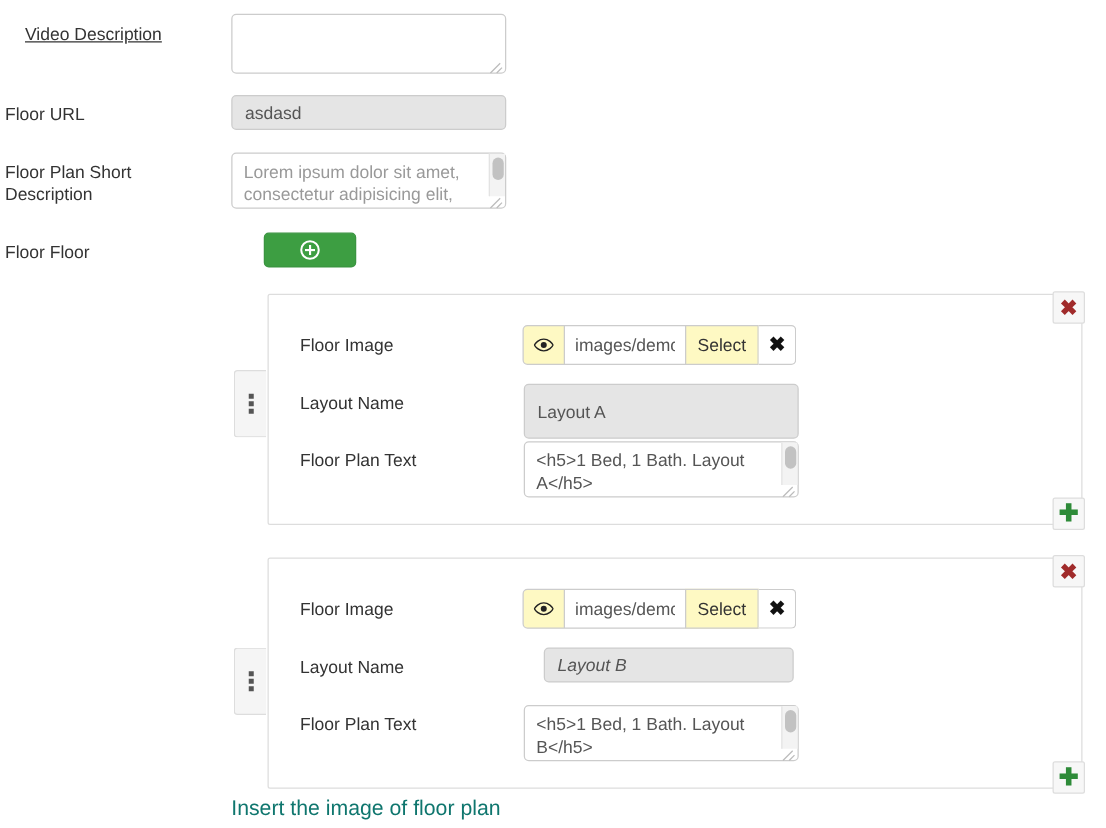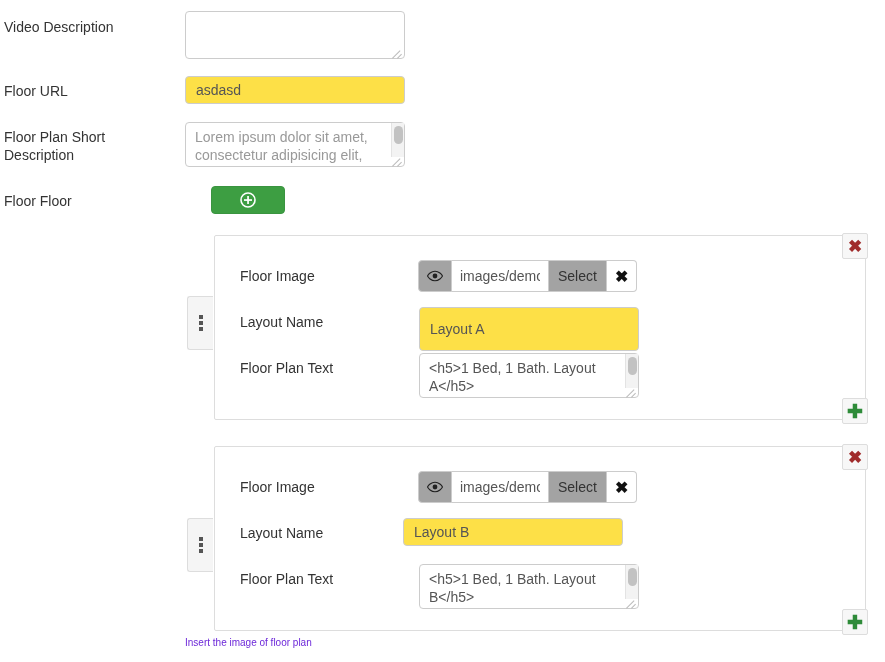--- a/index.html
+++ b/index.html
@@ -16,21 +16,21 @@
   .field-label {
     position: absolute;
     font-size: 14px;
     color: #333333;
     line-height: 18px;
     white-space: pre-line;
   }
 
   .txt-input {
     position: absolute;
-    background: #fde047;
+    background: #e5e5e5;
     border: 1px solid #cccccc;
     border-radius: 4px;
     font-family: "Liberation Sans", sans-serif;
     font-size: 14px;
     color: #555555;
     padding: 6px 10px;
     outline: none;
   }
 
   .txtarea {
@@ -137,21 +137,21 @@
   .corner-btn.add { color: #2e8b39; font-size: 19px; }
 
   
   .input-group {
     position: absolute;
     display: flex;
     align-items: stretch;
     height: 32px;
   }
   .ig-btn {
-    background: #a3a3a3;
+    background: #fef9c3;
     border: 1px solid #cccccc;
     display: flex;
     align-items: center;
     justify-content: center;
     font-size: 14px;
     color: #333333;
     cursor: pointer;
     padding: 0 9px;
   }
   .ig-btn.eye { border-radius: 4px 0 0 4px; padding: 0 8px; }
@@ -175,30 +175,30 @@
     border-left: none;
     border-radius: 0 4px 4px 0;
     color: #111111;
     font-size: 16px;
     font-weight: bold;
     padding: 0 8px;
   }
 
   .help-text {
     position: absolute;
-    font-size: 10px;
-    color: #6d28d9;
+    font-size: 17px;
+    color: #0f766e;
   }
 </style>
 </head>
 <body>
 
 <div class="page">
 
-  <div class="field-label" style="left:4px; top:18px;">Video Description</div>
+  <div class="field-label" style="left:20px; top:18px;text-decoration:underline;">Video Description</div>
   <textarea class="txtarea" style="left: 185px; top: 11px; width: 220px; height: 48px;"></textarea>
   <div class="grip" style="left:391px; top:46px;"></div>
 
   <div class="field-label" style="left:4px; top:82px;">Floor URL</div>
   <input class="txt-input" type="text" style="left: 185px; top: 76px; width: 220px; height: 28px;" value="asdasd">
 
   <div class="field-label" style="left:4px; top:128px;">Floor Plan Short
 Description</div>
   <textarea class="txtarea muted" style="left: 185px; top: 122px; width: 220px; height: 45px; padding-right: 16px;">Lorem ipsum dolor sit amet, consectetur adipisicing elit, sed do eiusmod tempor incididunt</textarea>
   <div class="sb" style="left:391px; top:123px; height:34px;">
@@ -266,21 +266,21 @@
           <path d="M9 0.7C4.6 0.7 1.4 4.3 0.6 6c0.8 1.7 4 5.3 8.4 5.3s7.6-3.6 8.4-5.3C16.6 4.3 13.4 0.7 9 0.7z" fill="none" stroke="#222222" stroke-width="1.3"></path>
           <circle cx="9" cy="6" r="2.7" fill="#222222"></circle>
         </svg>
       </div>
       <input class="ig-field" type="text" value="images/demo/p" style="">
       <div class="ig-btn select">Select</div>
       <div class="ig-btn clear">✖</div>
     </div>
 
     <div class="field-label" style="left:25px; top:77px;">Layout Name</div>
-    <input class="txt-input" type="text" style="left: 188px; top: 71px; width: 220px; height: 28px;" value="Layout B">
+    <input class="txt-input" type="text" style="left: 220px; top: 71px; width: 200px; height: 28px; font-style: italic;" value="Layout B">
 
     <div class="field-label" style="left:25px; top:123px;">Floor Plan Text</div>
     <textarea class="txtarea" style="left: 204px; top: 117px; width: 220px; height: 45px; padding-right: 16px;">&lt;h5&gt;1 Bed, 1 Bath. Layout B&lt;/h5&gt;</textarea>
     <div class="sb" style="left:410px; top:118px; height:34px;">
       <i style="height:18px;"></i>
     </div>
     <div class="grip" style="left:410px; top:149px;"></div>
 
     <div class="drag-handle" style="left:-28px; top:71px; width:26px; height:54px;">
       <span class="dots">

